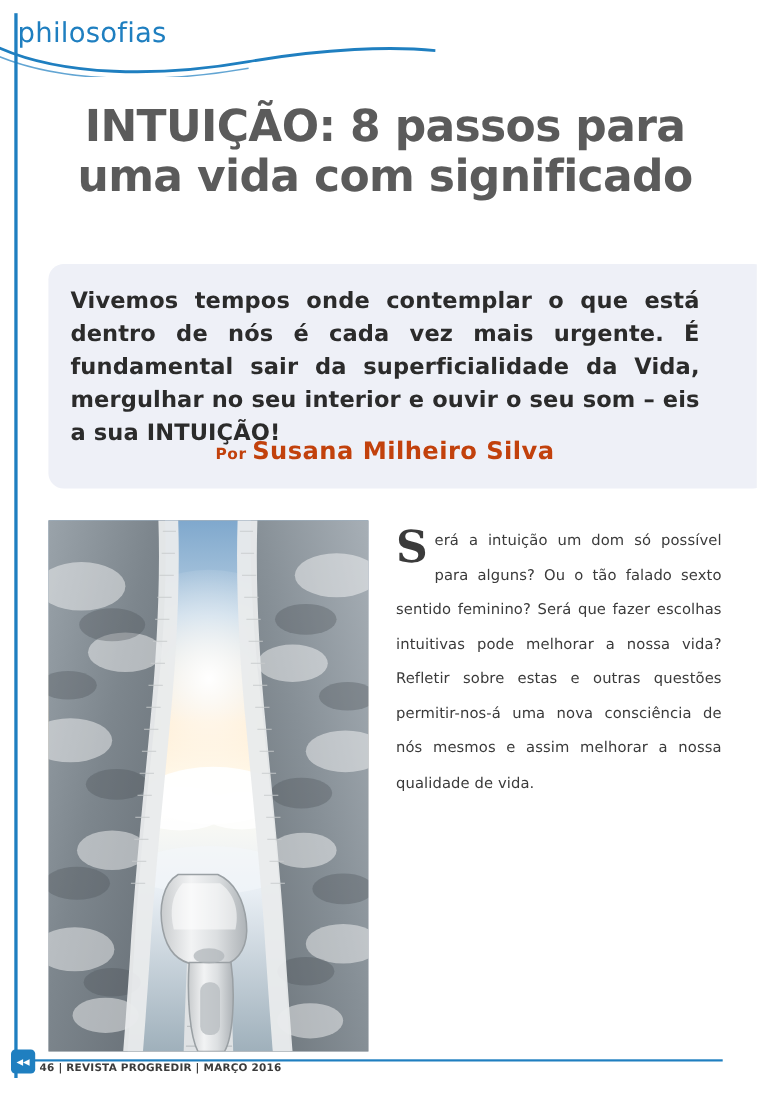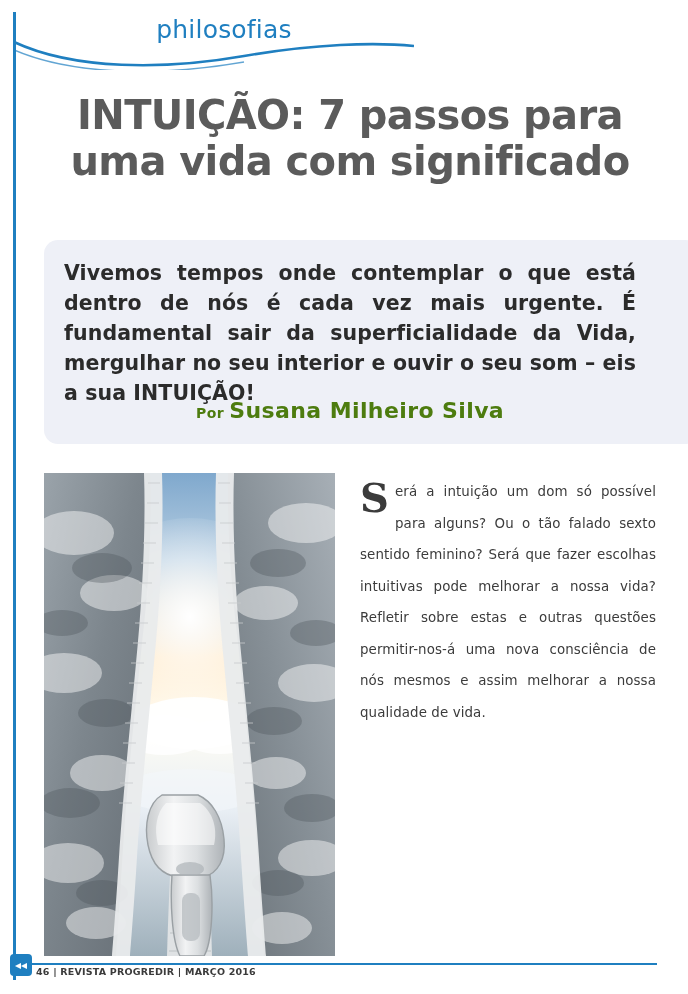--- a/index.html
+++ b/index.html
@@ -30,25 +30,24 @@
     left: 13px;
     top: 12px;
     width: 3px;
     height: 968px;
     background: #1f7fc0;
   }
 
   
   .masthead {
     position: absolute;
-    left: 34px;
+    left: 16px;
     top: 16px;
     width: 380px;
     height: 48px;
-    text-align: center;
   }
   .masthead-title {
     font-family: "DejaVu Sans", sans-serif;
     font-size: 25px;
     color: #1f7fc0;
     letter-spacing: 0.2px;
     line-height: 28px;
     white-space: nowrap;
   }
   .masthead-swoosh {
@@ -98,21 +97,21 @@
     text-align: justify;
     letter-spacing: 0.1px;
   }
   .byline {
     position: absolute;
     left: 20px;
     top: 158px;
     width: 572px;
     text-align: center;
     font-family: "DejaVu Sans", sans-serif;
-    color: #4d7c0f;
+    color: #c2410c;
   }
   .byline .by-label {
     font-size: 14px;
     font-weight: bold;
     letter-spacing: 0.5px;
   }
   .byline .by-name {
     font-size: 22px;
     font-weight: bold;
     letter-spacing: 0.4px;
@@ -196,21 +195,21 @@
   <div class="left-rule"></div>
 
   <div class="masthead">
     <div class="masthead-title">philosofias</div>
     <svg class="masthead-swoosh" viewBox="0 0 400 34">
       <path d="M0 6 C 60 34, 150 34, 230 20 C 300 8, 360 6, 400 10" fill="none" stroke="#1f7fc0" stroke-width="2.6"></path>
       <path d="M0 14 C 60 40, 150 40, 230 26" fill="none" stroke="#1f7fc0" stroke-width="1.4" opacity="0.7"></path>
     </svg>
   </div>
 
-  <div class="headline">INTUIÇÃO: 7 passos para uma vida com significado</div>
+  <div class="headline">INTUIÇÃO: 8 passos para uma vida com significado</div>
 
   <div class="lead-box">
     <div class="lead-text">Vivemos tempos onde contemplar o que está dentro de nós é cada vez mais urgente. É fundamental sair da superficialidade da Vida, mergulhar no seu interior e ouvir o seu som – eis a sua INTUIÇÃO!</div>
     <div class="byline">
       <span class="by-label">Por</span>
       <span class="by-name">Susana Milheiro Silva</span>
     </div>
   </div>
 
   <div class="photo">

